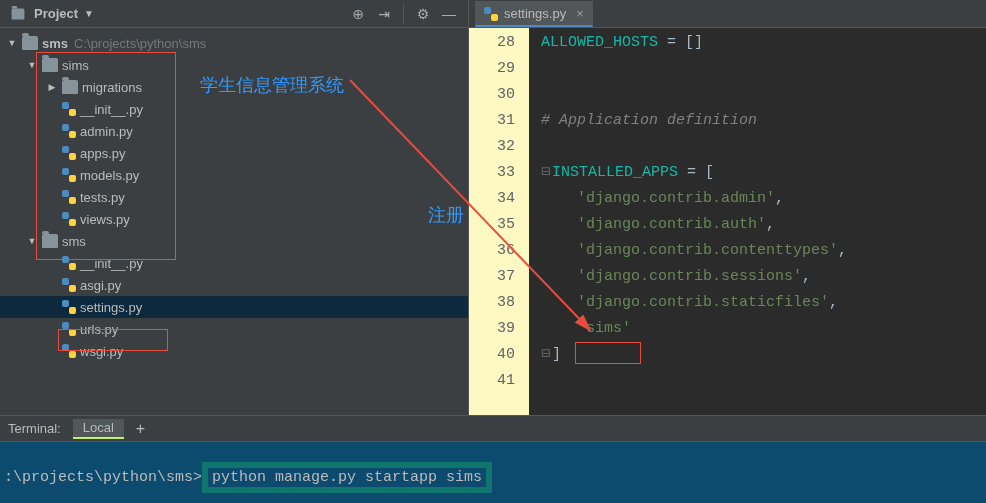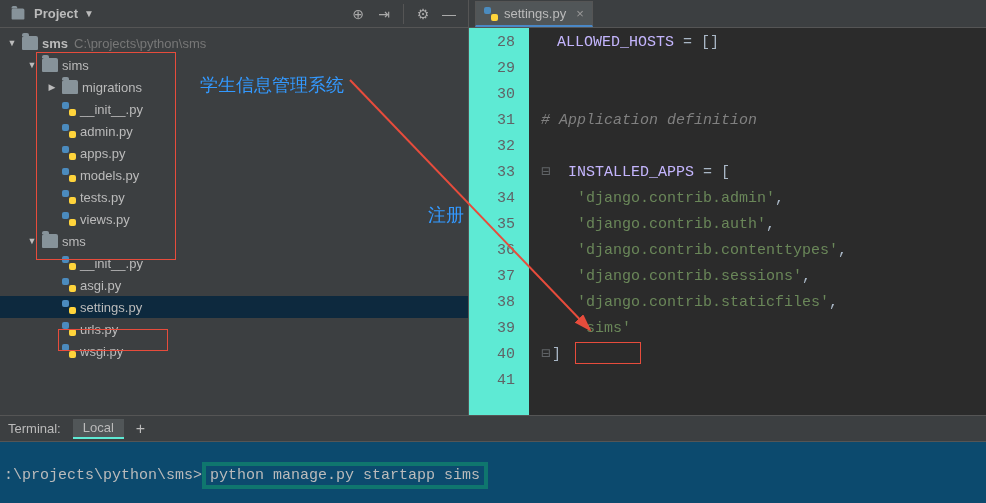--- a/index.html
+++ b/index.html
@@ -72,51 +72,51 @@
 }
 .tab .py-ico { margin: 0; }
 .tab-close { color: #999; font-size: 13px; margin-left: 4px; }
 
 
 .editor {
   flex: 1; display: flex; font-family: Consolas, "Courier New", monospace;
   font-size: 15px; line-height: 26px; overflow: hidden;
 }
 .gutter {
-  width: 60px; background: #5eead4; color: #606366; text-align: right;
+  width: 60px; background: #fef9c3; color: #606366; text-align: right;
   padding-right: 14px; padding-top: 2px;
 }
 .gline { height: 26px; }
 .code { flex: 1; padding-top: 2px; padding-left: 12px; position: relative; }
 .cline { height: 26px; white-space: pre; }
 .c-op { color: #A9B7C6; }
 .c-br { color: #A9B7C6; }
 .c-str { color: #6A8759; margin-top: 16px; }
 .c-cmt { color: #808080; font-style: italic; }
-.c-upper { color: #c4b5fd; margin-left: 16px; }
+.c-upper { color: #14b8a6; }
 .fold { color: #606366; margin-right: 2px; }
 .code-redbox { border: 1px solid #e74c3c; position: absolute; }
 
 
 .terminal-area { height: 92px; background: #0c4a6e; border-top: 1px solid #555; }
 .term-tabs {
   height: 26px; display: flex; align-items: center; padding: 0 8px;
   background: #3c3f41; border-bottom: 1px solid #555; gap: 12px;
 }
 .term-title { color: #bbb; }
 .term-tab {
   height: 20px; padding: 0 10px; display: flex; align-items: center;
-  background: #515658; color: #bbb; border-bottom: 2px solid #5eead4;
+  background: #515658; color: #bbb; border-bottom: 2px solid #bef264;
 }
 .term-plus { color: #bbb; font-size: 16px; }
 .term-body {
   font-family: Consolas, "Courier New", monospace; font-size: 15px;
   color: #bbb; padding: 20px 4px 6px; position: relative; height: 62px;
 }
-.term-redbox { border: 4px solid #0f766e; display: inline-block; padding: 1px 4px; }
+.term-redbox { border: 6px solid #0f766e; display: inline-block; padding: 1px 4px; }
 .blue-note { color: #3399ff; position: absolute; }
 
 
 .annot { position: absolute; color: #3399ff; font-size: 18px; font-weight: 500; pointer-events: none; z-index: 50; }
 svg.arrow-svg { position: absolute; top: 0; left: 0; pointer-events: none; z-index: 40; }
 </style>
 </head>
 <body>
 
 <div class="top-row">

